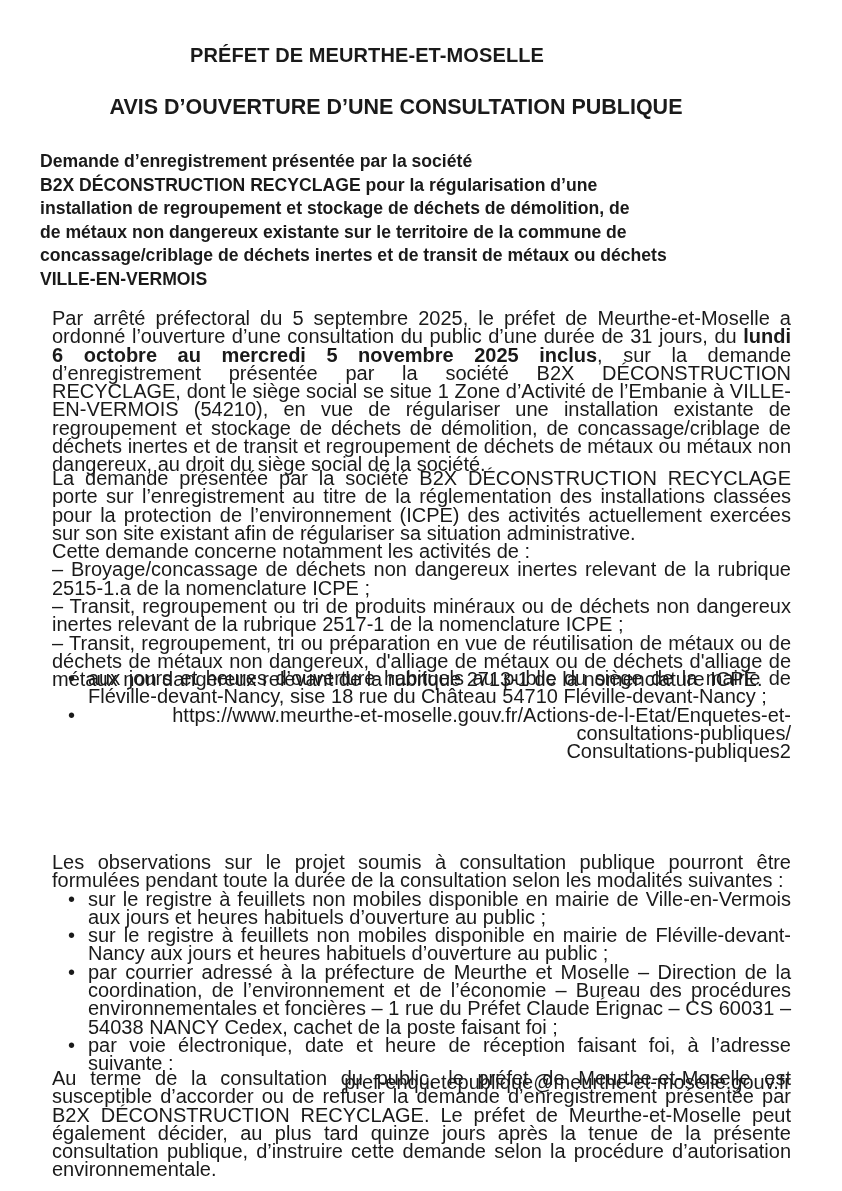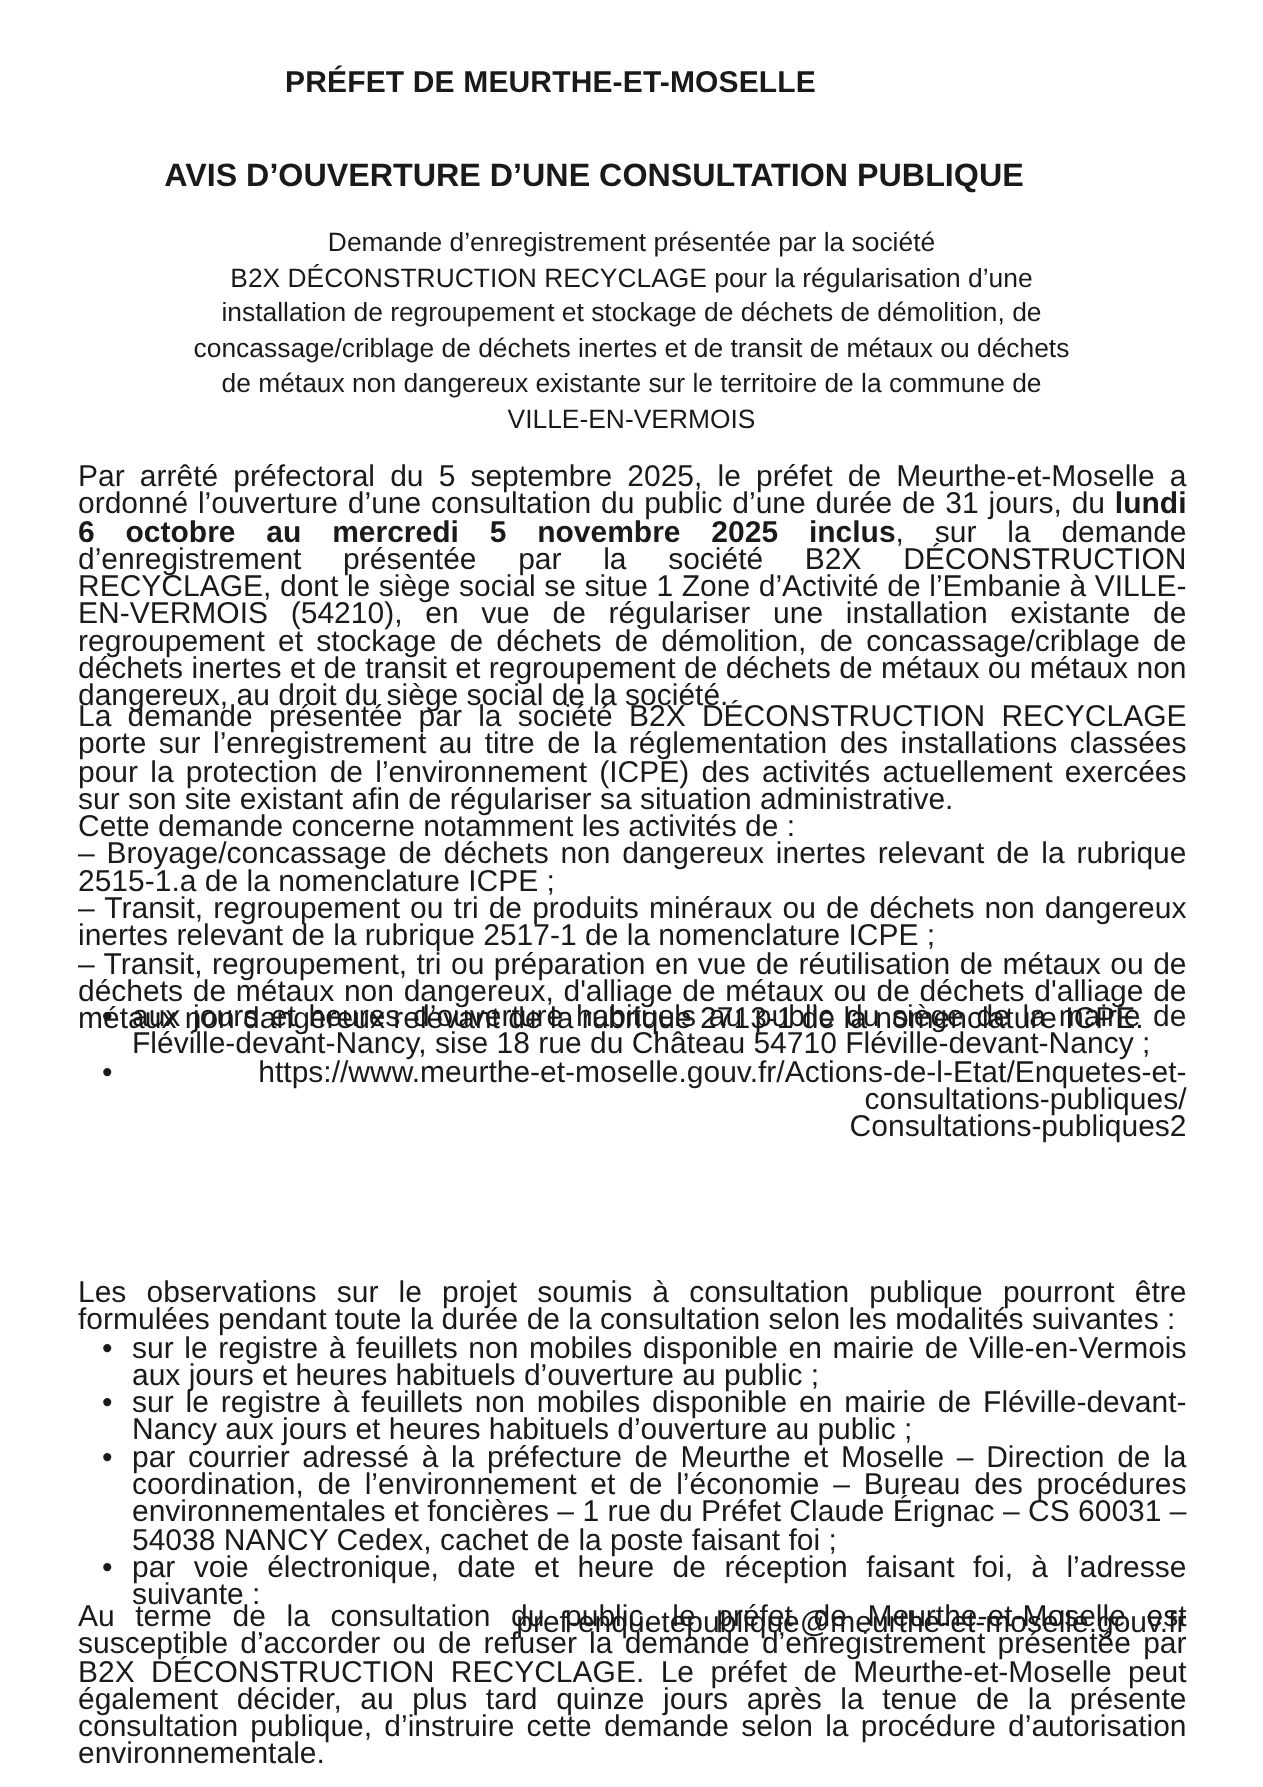--- a/index.html
+++ b/index.html
@@ -7,26 +7,26 @@
     width: 842px; height: 1191px; overflow: hidden;
     font-family: "Liberation Sans", "DejaVu Sans", sans-serif;
     color: #1a1a1a;
   }
   .page { position: relative; width: 842px; height: 1191px; }
   .t1 {
     position: absolute; left: 0; width: 734px; top: 44px;
     text-align: center; font-weight: bold; font-size: 20px; letter-spacing: 0.1px;
   }
   .t2 {
-    position: absolute; left: 0; width: 792px; top: 105px;
+    position: absolute; left: 0; width: 792px; top: 95px;
     text-align: center; font-weight: bold; font-size: 21.5px;
   }
   .t3 {
     position: absolute; left: 40px; width: 762px; top: 150px;
-    text-align: center; font-weight: normal; font-size: 17.6px; line-height: 23.5px;
+    font-weight: bold; font-size: 17.6px; line-height: 23.5px;
   }
   .t3 span { display: block; }
   .body {
     position: absolute; left: 52px; width: 739px;
     font-size: 20px; line-height: 18.3px; text-align: justify;
   }
   .body p { margin: 0; }
   .body b { font-weight: bold; }
   .ul { margin: 0; padding: 0; list-style: none; }
   .ul li { position: relative; padding-left: 36px; text-align: justify; }
@@ -38,22 +38,22 @@
 
 <div class="page">
 
   <div class="t1">PRÉFET DE MEURTHE-ET-MOSELLE</div>
   <div class="t2">AVIS D’OUVERTURE D’UNE CONSULTATION PUBLIQUE</div>
 
   <div class="t3">
     <span>Demande d’enregistrement présentée par la société</span>
     <span>B2X DÉCONSTRUCTION RECYCLAGE pour la régularisation d’une</span>
     <span>installation de regroupement et stockage de déchets de démolition, de</span>
+    <span>de métaux non dangereux existante sur le territoire de la commune de</span>
     <span>concassage/criblage de déchets inertes et de transit de métaux ou déchets</span>
-    <span>de métaux non dangereux existante sur le territoire de la commune de</span>
     <span>VILLE-EN-VERMOIS</span>
   </div>
 
   <div class="body" style="top:309px;">
     <p><span>Par arrêté préfectoral du 5 septembre 2025, le préfet de Meurthe-et-Moselle a ordonné l’ouverture d’une consultation du public d’une durée de 31 jours, du </span><b>lundi 6 octobre au mercredi 5 novembre 2025 inclus</b><span>, sur la demande d’enregistrement présentée par la société B2X DÉCONSTRUCTION RECYCLAGE, dont le siège social se situe 1 Zone d’Activité de l’Embanie à VILLE-EN-VERMOIS (54210), en vue de régulariser une installation existante de regroupement et stockage de déchets de démolition, de concassage/criblage de déchets inertes et de transit et regroupement de déchets de métaux ou métaux non dangereux, au droit du siège social de la société.</span></p>
   </div>
 
   <div class="body" style="top:453px;margin-top:16px;">
     <p>La demande présentée par la société B2X DÉCONSTRUCTION RECYCLAGE porte sur l’enregistrement au titre de la réglementation des installations classées pour la protection de l’environnement (ICPE) des activités actuellement exercées sur son site existant afin de régulariser sa situation administrative.</p>
     <p style="text-align:left;">Cette demande concerne notamment les activités de :</p>

